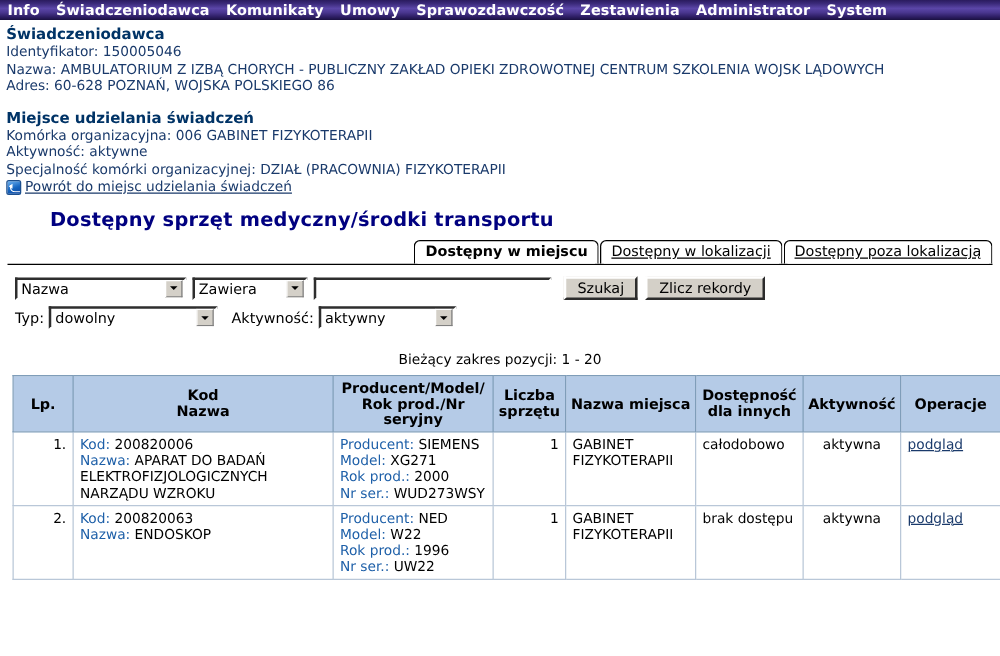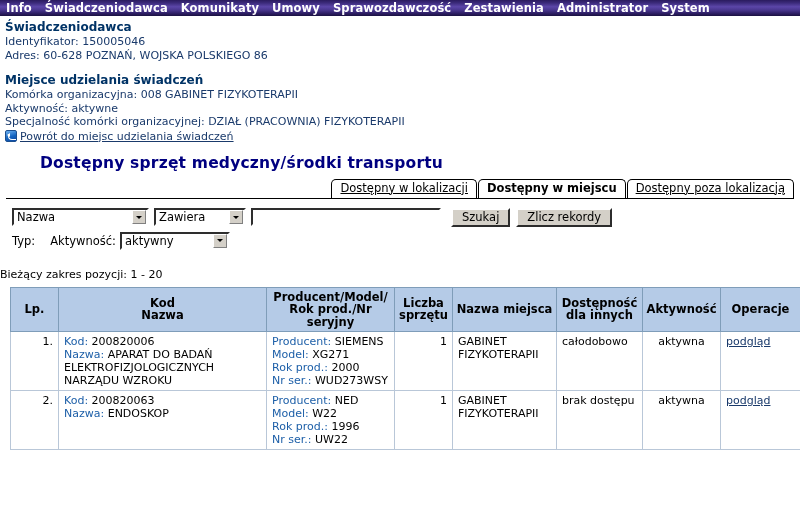--- a/index.html
+++ b/index.html
@@ -214,20 +214,21 @@
     position: absolute;
     left: 1px; top: 6px;
     width: 12px; height: 2.5px;
     background: #c00000;
   }
   .x-ico::before { transform: rotate(45deg); }
   .x-ico::after  { transform: rotate(-45deg); }
 
   
   .range {
+    text-align: center;
     font-size: 11px;
     margin-top: 18px;
     color: #000;
   }
 
   
   .tbl-wrap { padding: 6px 10px 0 10px; }
   table.grid {
     width: 780px;
     border-collapse: collapse;
@@ -272,39 +273,40 @@
   <div class="mi">Umowy</div>
   <div class="mi">Sprawozdawczość</div>
   <div class="mi">Zestawienia</div>
   <div class="mi">Administrator</div>
   <div class="mi">System</div>
 </div>
 
 <div class="info-wrap">
   <div class="sec-title">Świadczeniodawca</div>
   <div class="sec-line">Identyfikator: 150005046</div>
+  <div class="sec-line">Nazwa: AMBULATORIUM Z IZBĄ CHORYCH - PUBLICZNY ZAKŁAD OPIEKI ZDROWOTNEJ CENTRUM SZKOLENIA WOJSK LĄDOWYCH</div>
   <div class="sec-line">Adres: 60-628 POZNAŃ, WOJSKA POLSKIEGO 86</div>
 
   <div class="blk2">
     <div class="sec-title">Miejsce udzielania świadczeń</div>
-    <div class="sec-line">Komórka organizacyjna: 008 GABINET FIZYKOTERAPII</div>
+    <div class="sec-line">Komórka organizacyjna: 006 GABINET FIZYKOTERAPII</div>
     <div class="sec-line">Aktywność: aktywne</div>
     <div class="sec-line">Specjalność komórki organizacyjnej: DZIAŁ (PRACOWNIA) FIZYKOTERAPII</div>
     <div class="backlink">
       <span class="back-ico"></span>
       <span>Powrót do miejsc udzielania świadczeń</span>
     </div>
   </div>
 </div>
 
 <div class="page-title">Dostępny sprzęt medyczny/środki transportu</div>
 
 <div class="tabs">
+  <div class="tab active">Dostępny w miejscu</div>
   <div class="tab">Dostępny w lokalizacji</div>
-  <div class="tab active">Dostępny w miejscu</div>
   <div class="tab">Dostępny poza lokalizacją</div>
 </div>
 <div class="tabs-rule"></div>
 
 <div class="filters">
   <div class="frow">
     <div class="sel" style="width:137px">
       <span>Nazwa</span>
       <span class="arrowbox">
           <i></i>
@@ -320,20 +322,26 @@
     <div style="width:5px"></div>
     <input class="txtin" type="text" value="" placeholder="" style="">
     <div style="width:10px"></div>
     <button class="btn">Szukaj</button>
     <div style="width:6px"></div>
     <button class="btn">Zlicz rekordy</button>
   </div>
 
   <div class="frow">
     <span class="lbl">Typ:</span>
+    <div class="sel" style="width:135px">
+      <span>dowolny</span>
+      <span class="arrowbox">
+          <i></i>
+        </span>
+    </div>
     <div style="width:11px"></div>
     <span class="lbl">Aktywność:</span>
     <div class="sel" style="width:110px">
       <span>aktywny</span>
       <span class="arrowbox">
           <i></i>
         </span>
     </div>
   </div>
 

